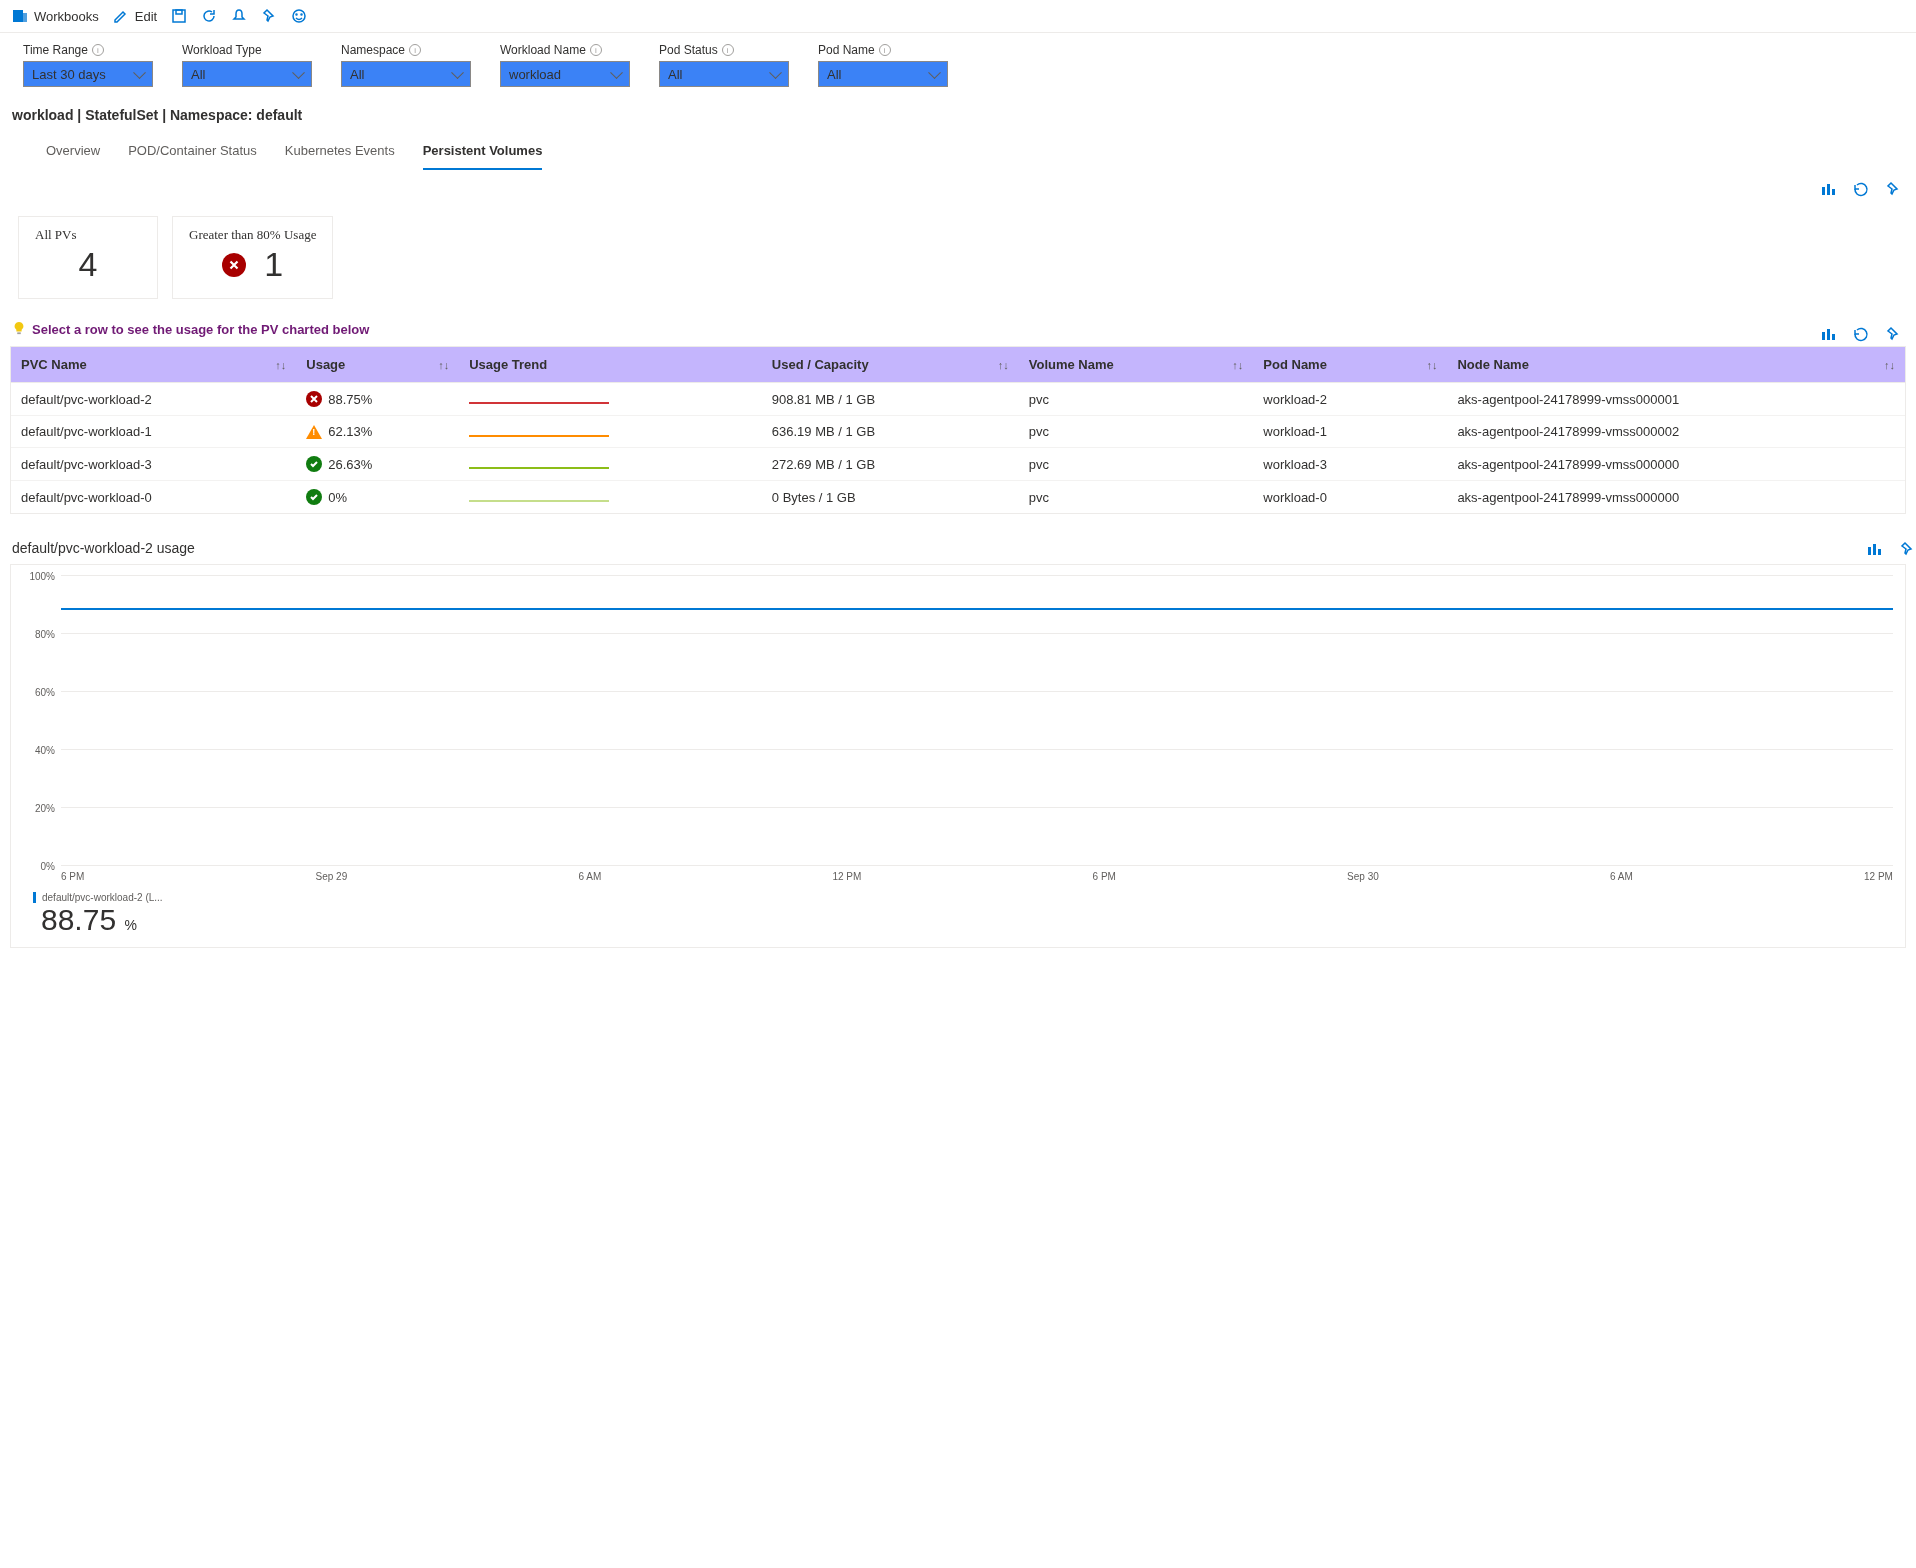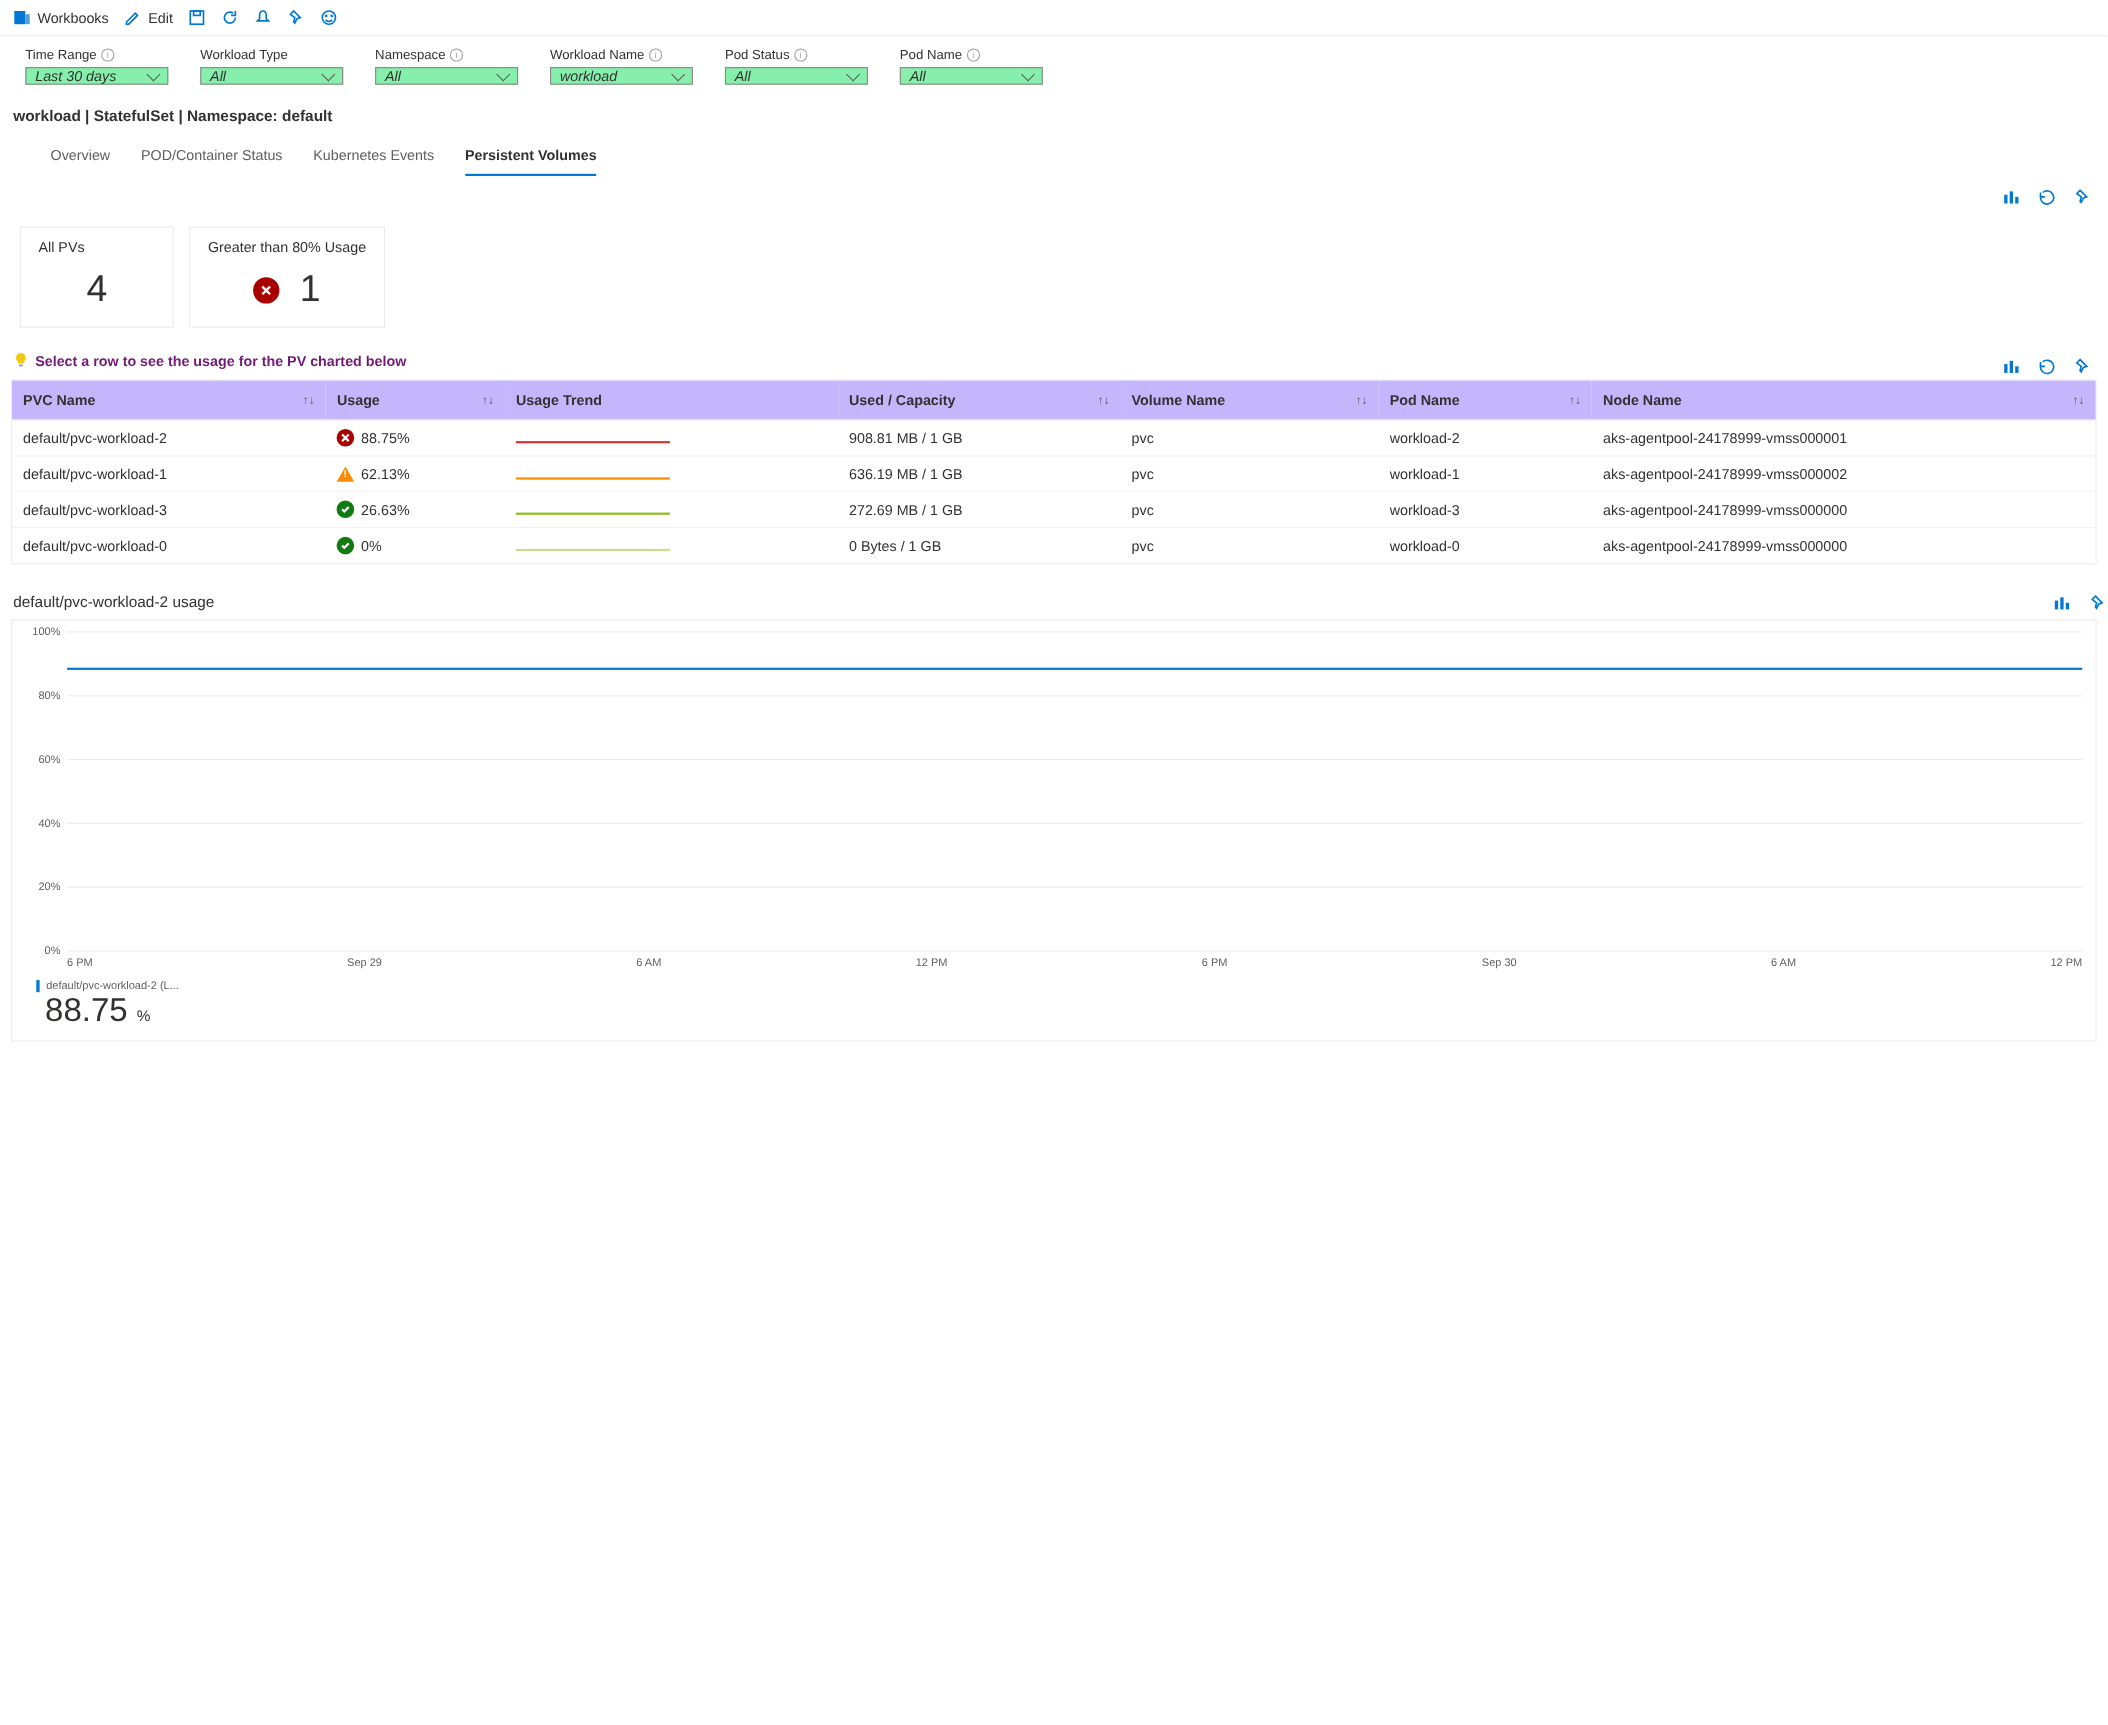--- a/index.html
+++ b/index.html
@@ -30,30 +30,29 @@
     display: flex;
     gap: 18px;
     padding: 10px 12px 14px 12px;
     flex-wrap: wrap;
   }
   .filter { display:flex; flex-direction:column; gap:4px;margin-left:11px; }
   .filter-label { font-size:12px; color:#323130; display:flex; align-items:center; gap:4px; }
   .info-icon { width:12px; height:12px; border:1px solid #a19f9d; border-radius:50%; display:inline-flex; align-items:center; justify-content:center; font-size:8px; color:#a19f9d; }
   .select {
     border:1px solid #8a8886;
-    background:#86efac;
-    height:16px;
+    background:#3b82f6;
+    height:26px;
     min-width:130px;
     padding:0 26px 0 8px;
     font-size:13px;
     display:flex;
     align-items:center;
     position:relative;
     cursor:pointer;
-    font-style:italic;
   }
   .select::after {
     content:"";
     position:absolute;
     right:8px; top:50%;
     width:8px; height:8px;
     border-right:1.5px solid #605e5c;
     border-bottom:1.5px solid #605e5c;
     transform: translateY(-65%) rotate(45deg);
   }
@@ -86,21 +85,21 @@
   .cards {
     display:flex;
     gap:14px;
     padding: 10px 18px 22px 18px;
   }
   .card {
     border:1px solid #edebe9;
     padding:10px 16px 14px 16px;
     min-width:140px;
   }
-  .card-label { font-size:13px; color:#323130; margin-bottom:12px; }
+  .card-label { font-size:13px; color:#323130; margin-bottom:2px;font-family:Liberation Serif, serif; }
   .card-body { display:flex; align-items:center; gap:18px; justify-content:center; }
   .card-value { font-size:34px; font-weight:400; }
   .status-circle { width:24px; height:24px; border-radius:50%; display:inline-flex; align-items:center; justify-content:center; color:#fff; font-weight:bold; }
   .status-error { background:#a80000; }
   .hint {
     display:flex; align-items:center; gap:6px;
     padding: 0 12px 8px 12px;
     font-weight:600;
     color:#701a75;
   }

